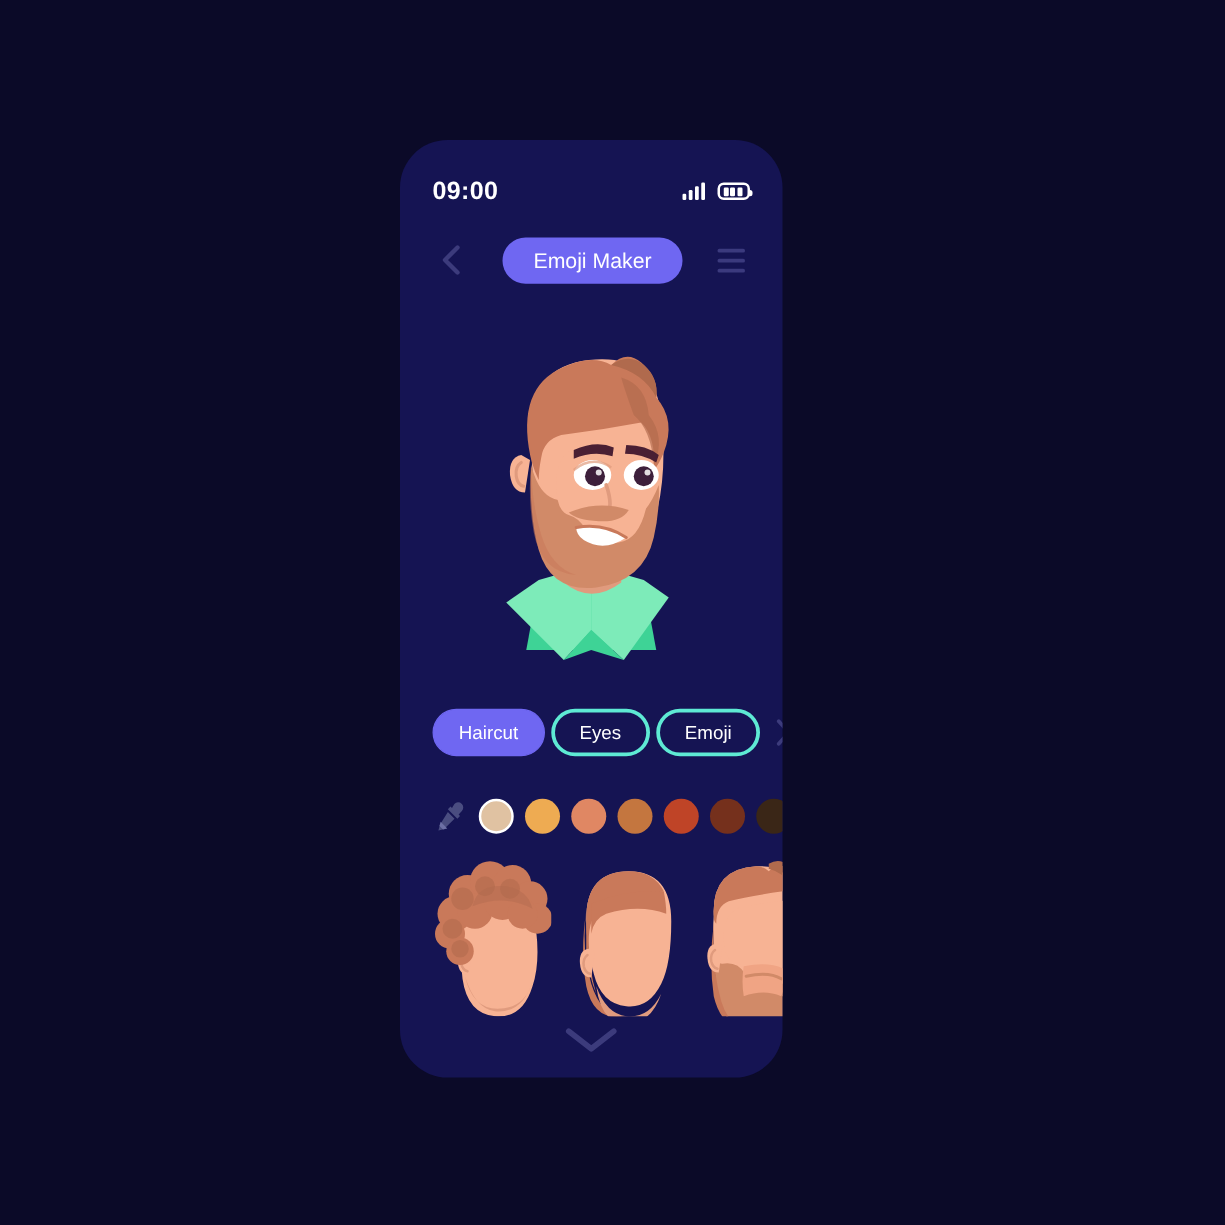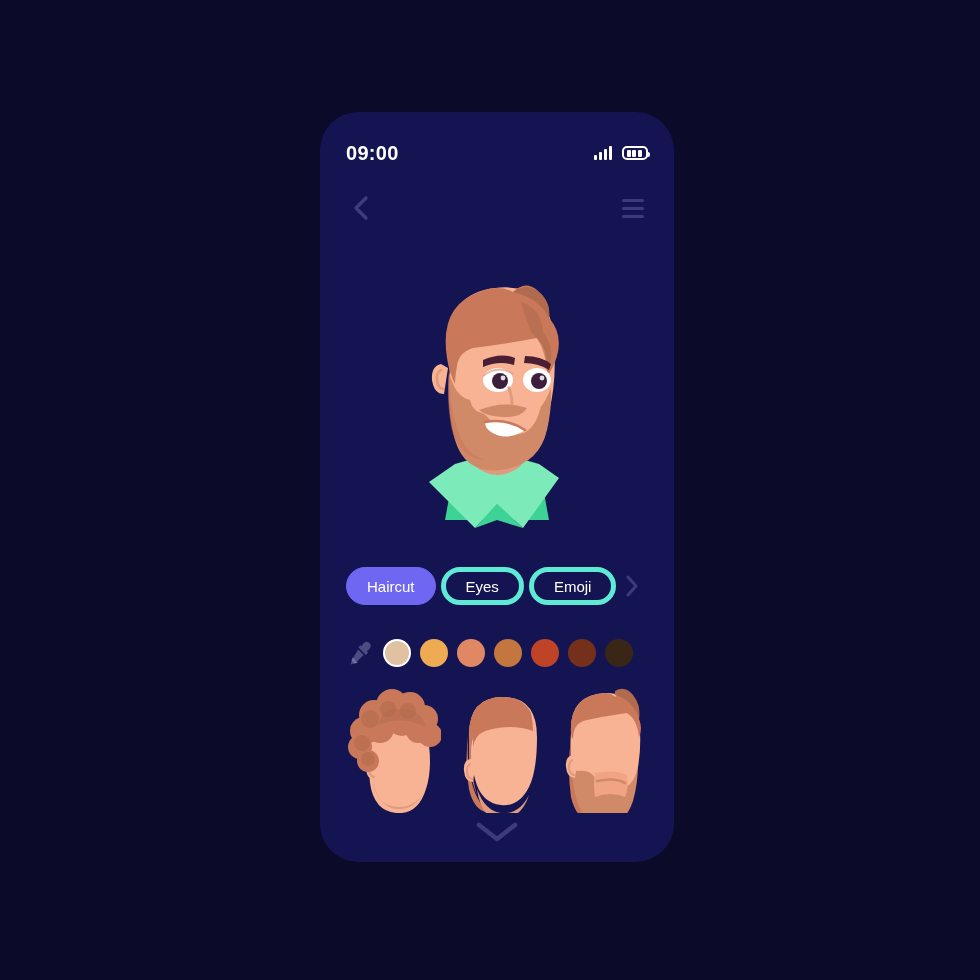--- a/index.html
+++ b/index.html
@@ -13,21 +13,21 @@
     font-family: "Liberation Sans", sans-serif;
     overflow: hidden;
     position: relative;
   }
 
   
   #phone {
     position: absolute;
     left: 320px;
     top: 112px;
-    width: 354px;
+    width: 306px;
     height: 750px;
     background: #151453;
     border-radius: 38px;
     overflow: hidden;
   }
 
   
   #status-bar {
     position: absolute;
     left: 0; top: 26px;
@@ -167,21 +167,21 @@
     padding: 0 20px;
     white-space: nowrap;
   }
   .tab-pill.active {
     background: #6f67f2;
     border: 1px solid #6f67f2;
     text-align: center;
   }
   .tab-pill.inactive {
     background: transparent;
-    border: 5px solid #5eead4;
+    border: 3px solid #5eead4;
   }
   #tabs-next {
     margin-left: 4px;
     width: 20px; height: 26px;
     display: flex; align-items: center; justify-content: center;
   }
 
   
   #color-row {
     position: absolute;
@@ -258,20 +258,21 @@
       </span>
     </div>
   </div>
 
   <div id="app-bar">
     <div id="back-button">
       <svg width="18" height="26" viewBox="0 0 18 26">
         <path d="M15 3 L5 13 L15 23" fill="none" stroke="#3c3b7c" stroke-width="3.5" stroke-linecap="round" stroke-linejoin="round"></path>
       </svg>
     </div>
+    <div id="title-pill">Emoji Maker</div>
     <div id="menu-button">
       <span></span>
         <span></span>
         <span></span>
     </div>
   </div>
 
   <div id="avatar-preview">
     <svg width="200" height="280" viewBox="0 0 200 280">
 

